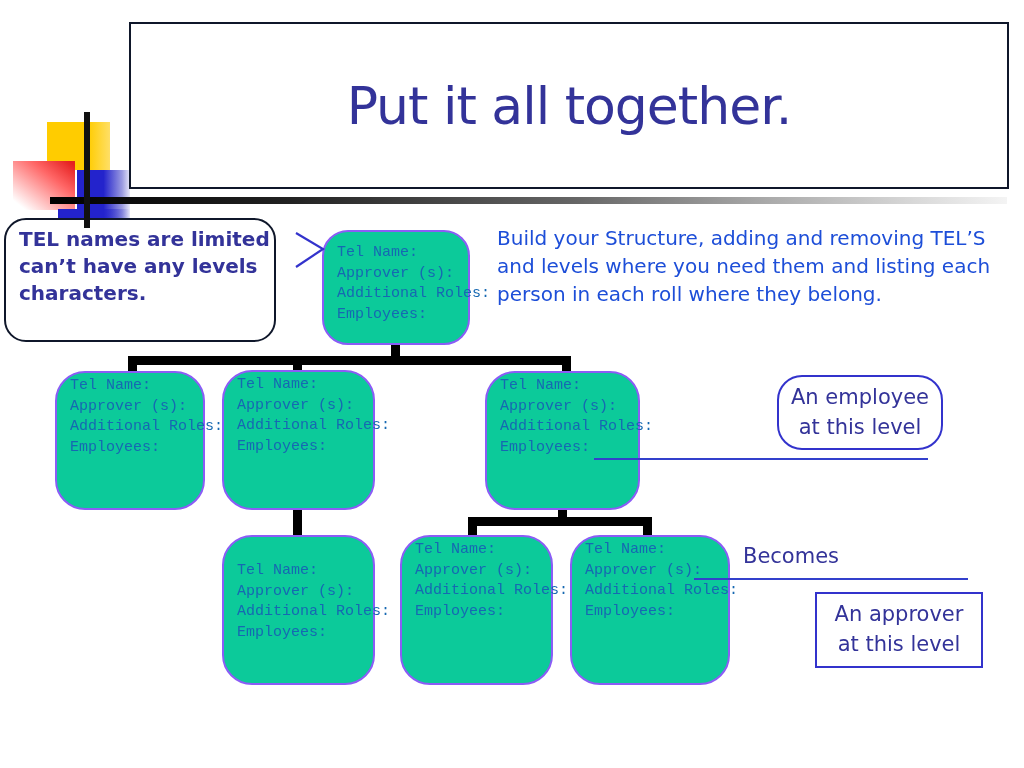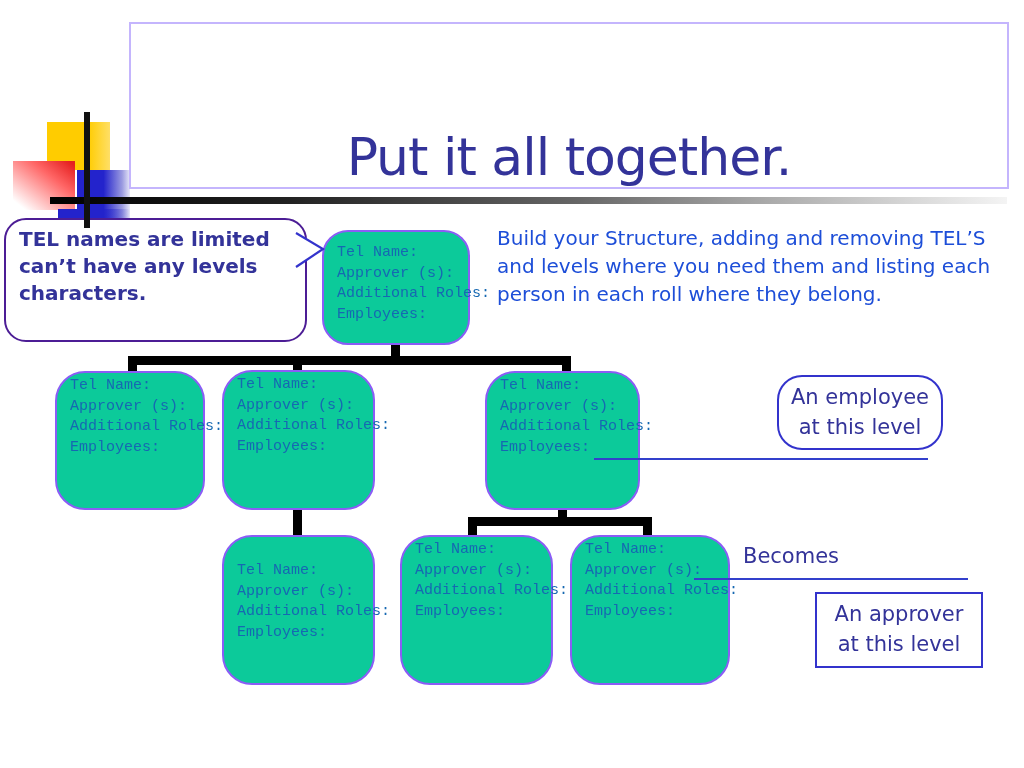--- a/index.html
+++ b/index.html
@@ -10,25 +10,25 @@
   .abs{position:absolute;}
   
   .sq-yellow{left:47px;top:122px;width:63px;height:48px;background:linear-gradient(90deg,#ffcc00 65%,#ffdf66 100%);z-index:1;}
   .sq-red{left:13px;top:161px;width:62px;height:49px;background:linear-gradient(to bottom left,#e52020 5%,#ff6666 35%,#ffffff 90%);z-index:1;}
   .sq-blue{left:77px;top:170px;width:53px;height:50px;background:linear-gradient(90deg,#2323cc 50%,#9a9ae0 85%,#e8e8f8 100%);z-index:1;}
   .sq-blue-small{left:58px;top:209px;width:72px;height:12px;background:linear-gradient(90deg,#2323cc 45%,rgba(160,160,230,0) 100%);z-index:1;}
   .vline{left:84px;top:112px;width:6px;height:116px;background:#111;z-index:4;}
   .hline-grad{left:50px;top:197px;width:957px;height:7px;z-index:3;
     background:linear-gradient(90deg,#000 0%,#222 25%,#666 55%,#aaa 75%,#ddd 92%,#f4f4f4 100%);}
   
-  .title-box{left:129px;top:22px;width:876px;height:163px;background:#fff;border:2px solid #c4b5fd;z-index:2;
-    display:flex;align-items:flex-end;justify-content:center;}
+  .title-box{left:129px;top:22px;width:876px;height:163px;background:#fff;border:2px solid #0f172a;z-index:2;
+    display:flex;align-items:center;justify-content:center;}
   .title-text{color:#333399;font-size:52px;letter-spacing:-1px;}
   
-  .bubble{left:4px;top:218px;width:303px;height:124px;background:#fff;border:2px solid #4c1d95;border-radius:22px;
+  .bubble{left:4px;top:218px;width:272px;height:124px;background:#fff;border:2px solid #0f172a;border-radius:22px;
     z-index:2;box-sizing:border-box;padding:6px 10px 0 13px;}
   .bubble div{color:#333399;font-weight:bold;font-size:20px;line-height:27px;white-space:nowrap;}
   .bubble-tail{left:295px;top:227px;z-index:5;}
   
   .body-text{left:497px;top:224px;width:520px;z-index:2;}
   .body-text div{color:#1d4ed8;font-size:20px;line-height:28px;white-space:nowrap;}
   
   .node{background:#0cca9a;border:2px solid #8b5cf6;border-radius:30px;z-index:3;box-sizing:border-box;
     padding:3px 6px 0 13px;font-family:Liberation Mono, monospace;}
   .node div{color:#1668b2;font-size:15px;line-height:20.5px;white-space:nowrap;}

